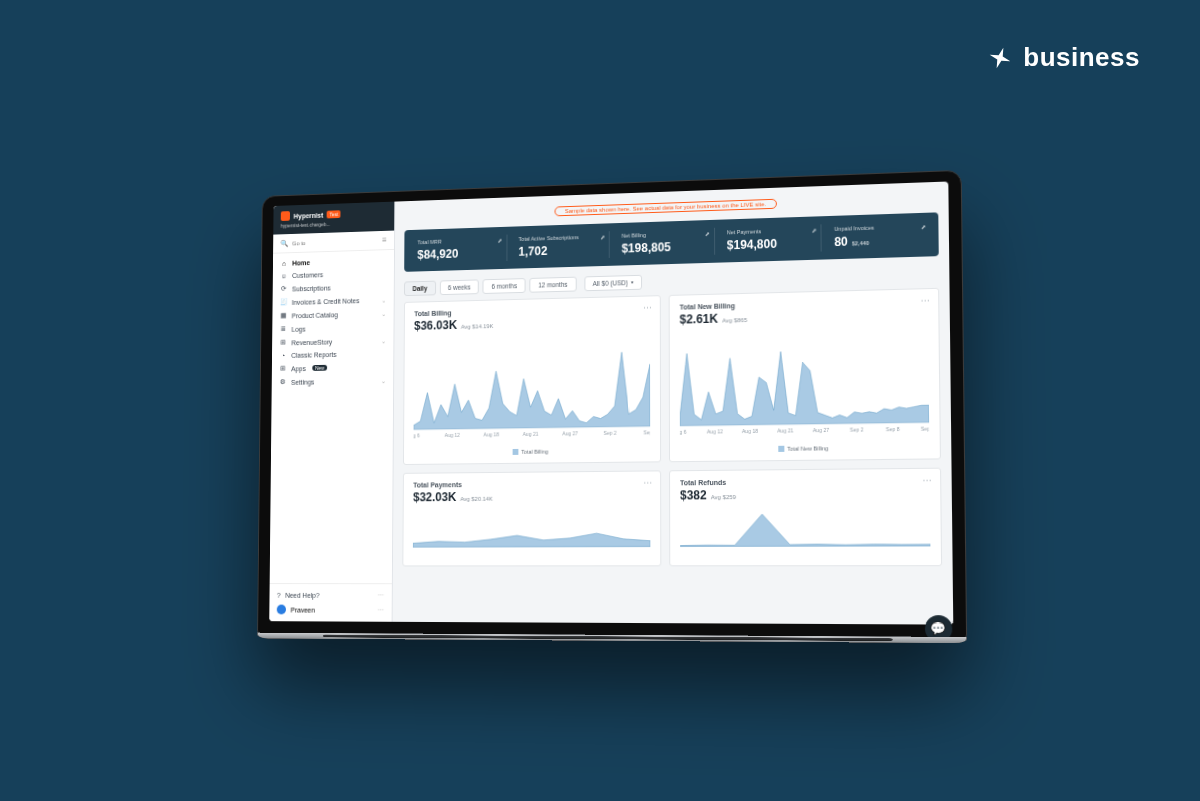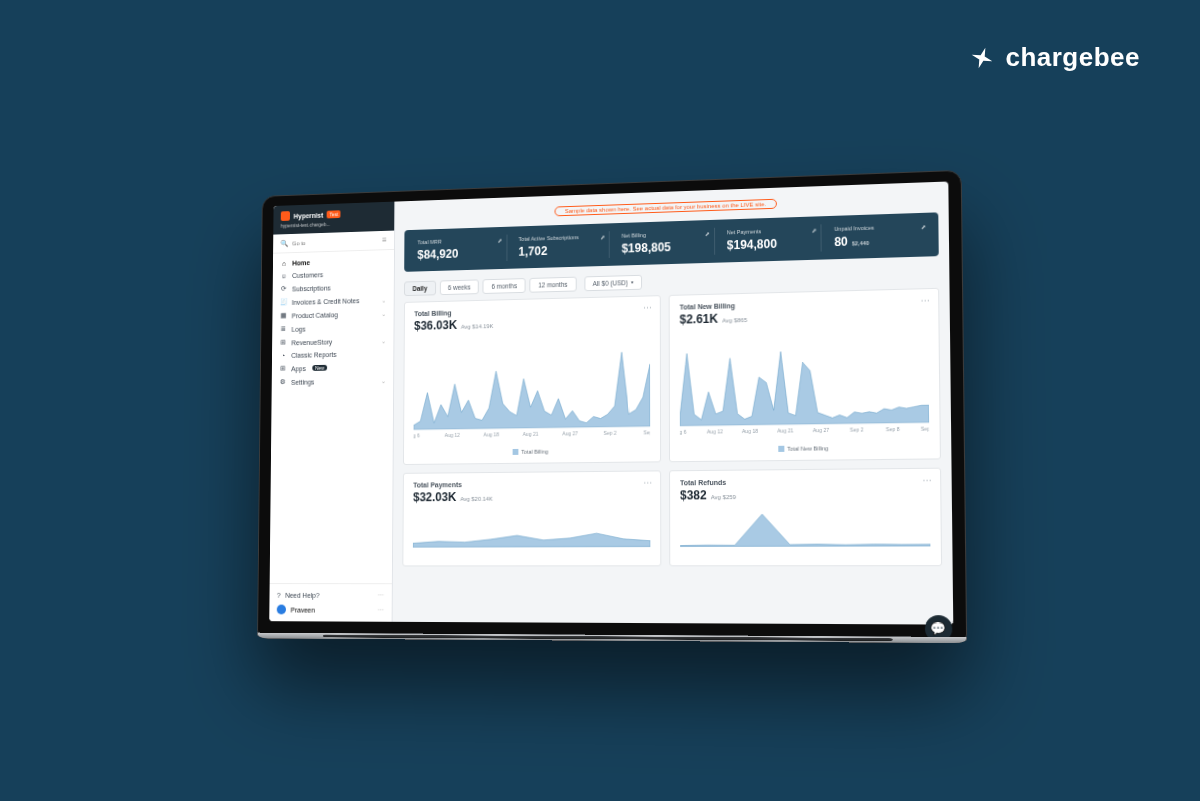--- a/index.html
+++ b/index.html
@@ -152,21 +152,21 @@
 </style>
 </head>
 <body>
 
 <div class="brand-logo">
   <svg viewBox="0 0 24 24">
     <g fill="#fff">
       <path d="M12 2 L14 10 L22 12 L14 14 L12 22 L10 14 L2 12 L10 10 Z" transform="rotate(18 12 12)"></path>
     </g>
   </svg>
-  <span>chargebee</span>
+  <span>business</span>
 </div>
 
 <div class="laptop">
   <div class="screen-bezel">
     <div class="screen">
 
       <div class="sidebar">
         <div class="sb-header">
           <div class="row1">
             <div class="logo-sq"></div>

